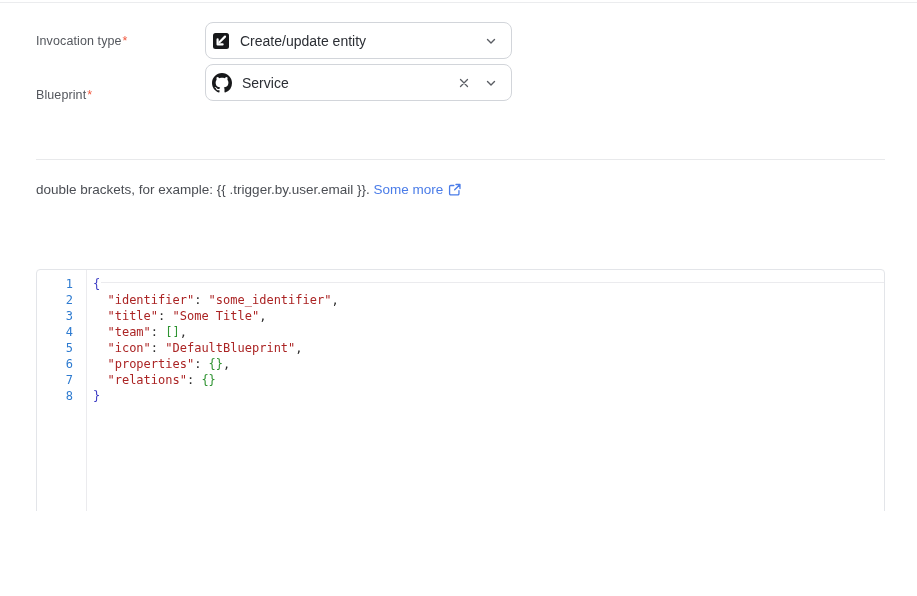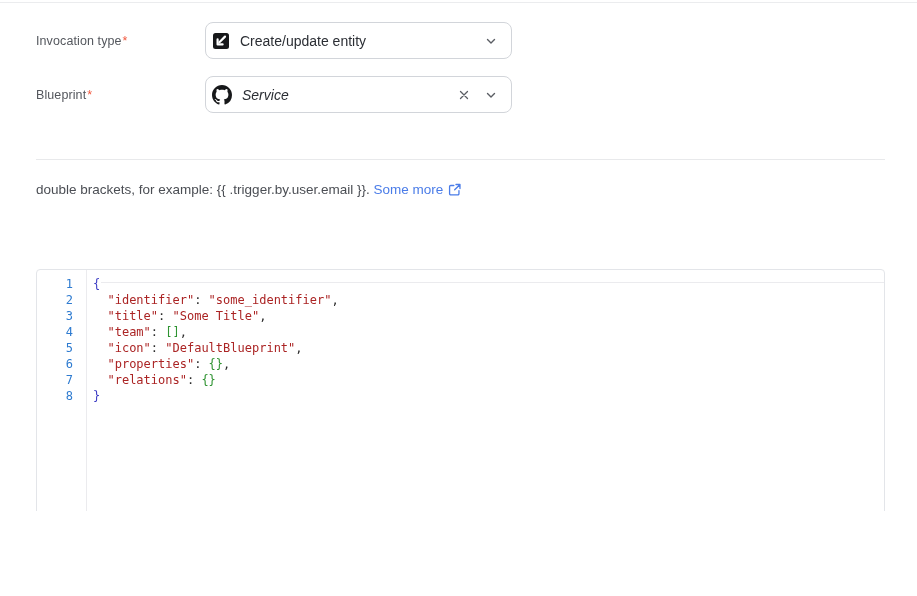--- a/index.html
+++ b/index.html
@@ -73,21 +73,21 @@
     <span class="chev">
       <svg width="12" height="12" viewBox="0 0 12 12">
           <path d="M2.5 4.5 L6 8 L9.5 4.5" fill="none" stroke="#5a5d63" stroke-width="1.4" stroke-linecap="round" stroke-linejoin="round"></path>
         </svg>
     </span>
   </div>
 
   <div class="field-label" style="top:88px;">
     <span>Blueprint</span><span class="req">*</span>
   </div>
-  <div class="select-box" style="top:76px;font-style:italic;">
+  <div class="select-box" style="top:64px;">
     <span class="sel-icon">
       <svg width="20" height="20" viewBox="0 0 16 16">
           <path fill="#17181a" d="M8 0C3.58 0 0 3.58 0 8c0 3.54 2.29 6.53 5.47 7.59.4.07.55-.17.55-.38 0-.19-.01-.82-.01-1.49-2.01.37-2.53-.49-2.69-.94-.09-.23-.48-.94-.82-1.13-.28-.15-.68-.52-.01-.53.63-.01 1.08.58 1.23.82.72 1.21 1.87.87 2.33.66.07-.52.28-.87.51-1.07-1.78-.2-3.64-.89-3.64-3.95 0-.87.31-1.59.82-2.15-.08-.2-.36-1.02.08-2.12 0 0 .67-.21 2.2.82.64-.18 1.32-.27 2-.27.68 0 1.36.09 2 .27 1.53-1.04 2.2-.82 2.2-.82.44 1.1.16 1.92.08 2.12.51.56.82 1.27.82 2.15 0 3.07-1.87 3.75-3.65 3.95.29.25.54.73.54 1.48 0 1.07-.01 1.93-.01 2.2 0 .21.15.46.55.38A8.01 8.01 0 0 0 16 8c0-4.42-3.58-8-8-8z"></path>
         </svg>
     </span>
     <span class="value">Service</span>
     <span class="spacer"></span>
     <span class="clear-x">
       <svg width="12" height="12" viewBox="0 0 12 12">
           <path d="M2.5 2.5 L9.5 9.5 M9.5 2.5 L2.5 9.5" stroke="#5a5d63" stroke-width="1.3" stroke-linecap="round"></path>

